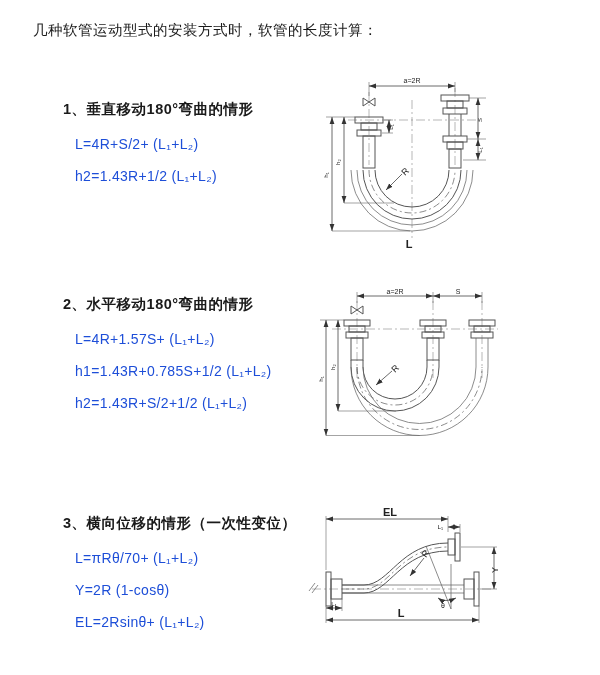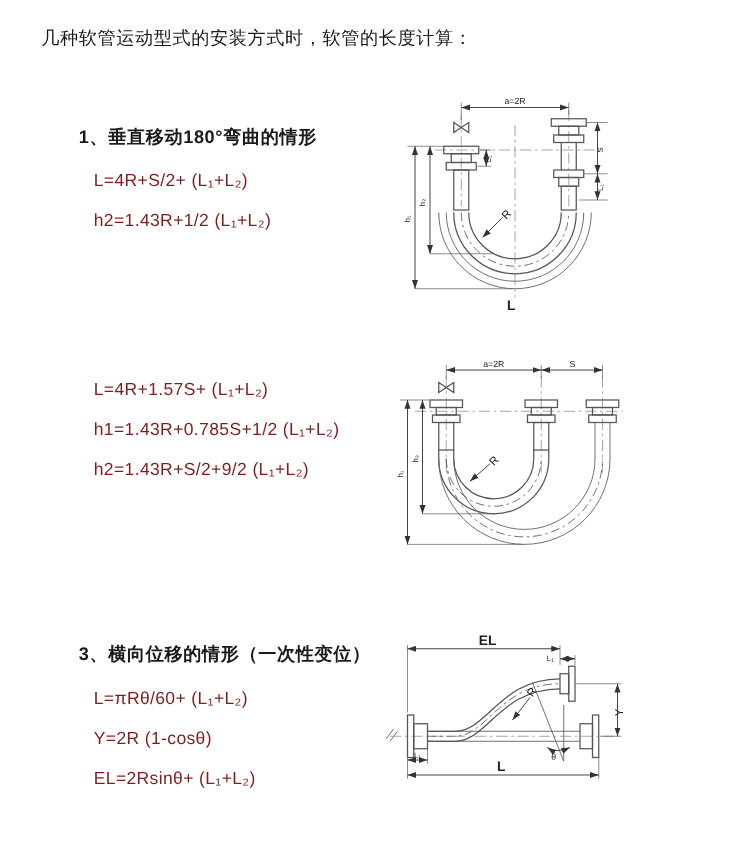--- a/index.html
+++ b/index.html
@@ -6,21 +6,21 @@
   body{
     width:600px;height:675px;background:#fff;position:relative;overflow:hidden;
     font-family:"Liberation Sans","DejaVu Sans",sans-serif;color:#1a1a1a;
     -webkit-font-smoothing:antialiased;
   }
   .page-title{
     position:absolute;left:33px;top:21px;font-size:14.5px;font-weight:normal;letter-spacing:.5px;
   }
   .section{position:absolute;left:47px;}
   .s-heading{font-size:14.5px;font-weight:bold;letter-spacing:.5px;margin:0 0 9px 16px;}
-  .formula{font-size:14px;font-weight:500;color:#7f1d1d;margin-left:28px;height:32px;line-height:32px;letter-spacing:.3px;}
+  .formula{font-size:14px;font-weight:500;color:#1d4ed8;margin-left:28px;height:32px;line-height:32px;letter-spacing:.3px;}
   #sec1{top:100px;}
   #sec2{top:295px;}
   #sec3{top:514px;}
   .diag{position:absolute;}
   #diag1{left:312px;top:70px;}
   #diag2{left:312px;top:287px;}
   #diag3{left:298px;top:502px;}
   svg .ln{stroke:#555;stroke-width:1;fill:none;}
   svg .thin{stroke:#666;stroke-width:.75;fill:none;}
   svg .cl{stroke:#888;stroke-width:.6;fill:none;stroke-dasharray:9 3 2 3;}
@@ -37,28 +37,29 @@
 
 <div class="page-title">几种软管运动型式的安装方式时，软管的长度计算：</div>
 
 <div class="section" id="sec1">
   <div class="s-heading">1、垂直移动180°弯曲的情形</div>
   <div class="formula">L=4R+S/2+ (L₁+L₂)</div>
   <div class="formula">h2=1.43R+1/2 (L₁+L₂)</div>
 </div>
 
 <div class="section" id="sec2">
+  <div class="s-heading">2、水平移动180°弯曲的情形</div>
   <div class="formula">L=4R+1.57S+ (L₁+L₂)</div>
   <div class="formula">h1=1.43R+0.785S+1/2 (L₁+L₂)</div>
-  <div class="formula">h2=1.43R+S/2+9/2 (L₁+L₂)</div>
+  <div class="formula">h2=1.43R+S/2+1/2 (L₁+L₂)</div>
 </div>
 
 <div class="section" id="sec3">
   <div class="s-heading">3、横向位移的情形（一次性变位）</div>
-  <div class="formula">L=πRθ/60+ (L₁+L₂)</div>
+  <div class="formula">L=πRθ/70+ (L₁+L₂)</div>
   <div class="formula">Y=2R (1-cosθ)</div>
   <div class="formula">EL=2Rsinθ+ (L₁+L₂)</div>
 </div>
 
 <svg id="diag1" class="diag" width="285" height="190" viewBox="0 0 285 190">
   <defs>
     <marker id="d1ae" markerWidth="8" markerHeight="6" refX="7" refY="3" orient="auto" markerUnits="userSpaceOnUse">
       <path d="M0,0.6 L7,3 L0,5.4 Z" fill="#333"></path>
     </marker>
     <marker id="d1as" markerWidth="8" markerHeight="6" refX="7" refY="3" orient="auto-start-reverse" markerUnits="userSpaceOnUse">

